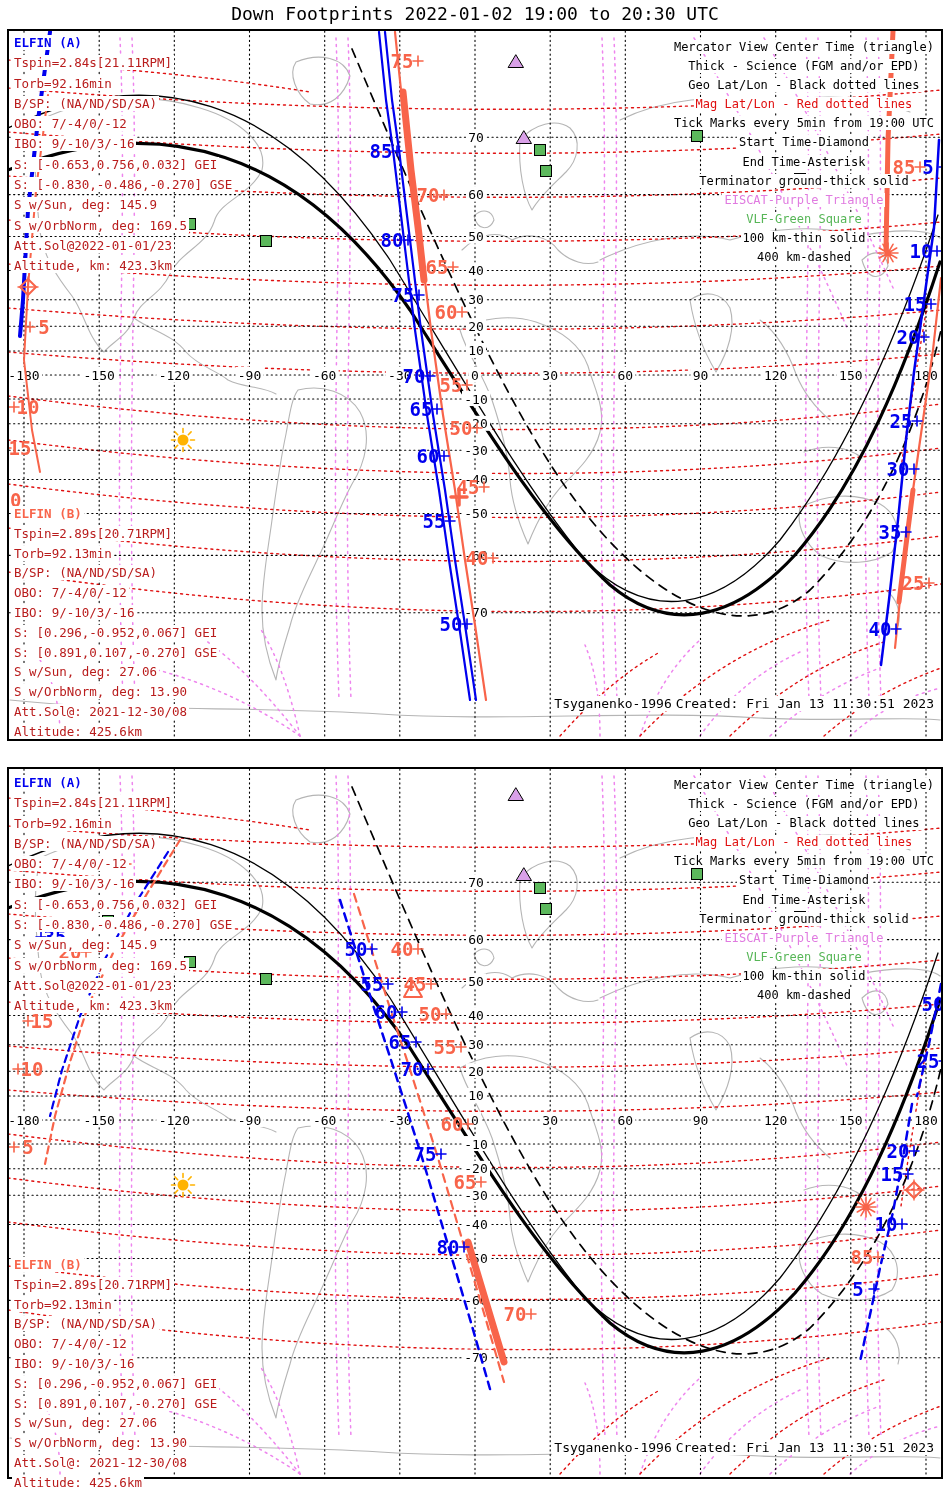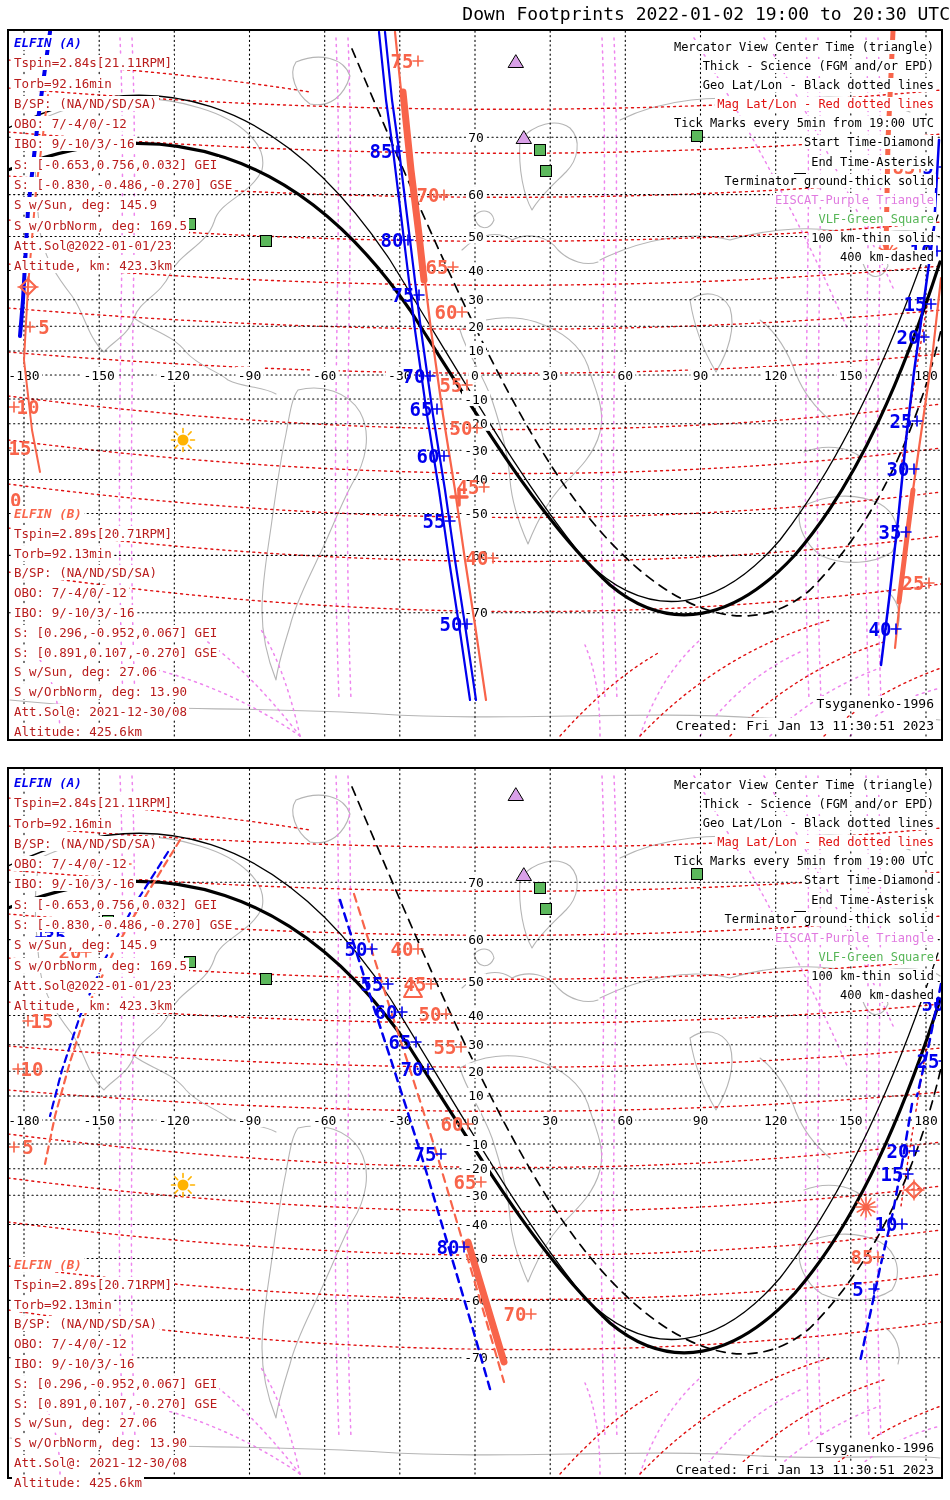--- a/index.html
+++ b/index.html
@@ -1,31 +1,31 @@
 <!DOCTYPE html>
 <html><head>
 <meta charset="utf-8">
 <style>
   html,body{margin:0;padding:0;background:#ffffff;}
   #page{position:relative;width:950px;height:1500px;background:#fff;overflow:hidden;
         font-family:"DejaVu Sans Mono",monospace;}
   .panel{position:absolute;left:0;width:950px;height:744px;}
   .panel svg{position:absolute;left:0;top:0;}
-  .ptitle{position:absolute;top:3px;left:0;width:100%;text-align:right;
+  .ptitle{position:absolute;top:3px;left:0;width:100%;text-align:center;
           font:18px "DejaVu Sans Mono",monospace;color:#000;letter-spacing:0px;}
   .overlay{position:absolute;}
   .iline{white-space:pre;}
   .iline span{background:#fff;font:12.5px "DejaVu Sans Mono",monospace;padding:0 2px;color:#b91c1c;}
-  .iline.ihead span{font-weight:bold;font-style:italic;}
+  .iline.ihead span{font-weight:bold;}
   .infoA .iline{line-height:20.3px;}
   .infoB .iline{line-height:19.8px;}
-  .legend{display:flex;flex-direction:column;align-items:flex-end;}
+  .legend{display:flex;flex-direction:column;align-items:center;}
   .lline{line-height:19.1px;white-space:pre;}
   .lline span{background:#fff;font:12px "DejaVu Sans Mono",monospace;padding:0 2px;}
-  .footerbox{display:flex;flex-direction:column;align-items:flex-end;}
+  .footerbox{display:flex;flex-direction:row;align-items:flex-end;}
   .fline{line-height:21.5px;white-space:pre;}
   .fline span{background:#fff;font:13px "DejaVu Sans Mono",monospace;padding:0 2px;color:#000;}
   svg text{font-family:"DejaVu Sans Mono",monospace;}
 </style>
 </head>
 <body>
 
 <div id="page">
 
   <section class="panel" id="panel0" style="top:0px">

